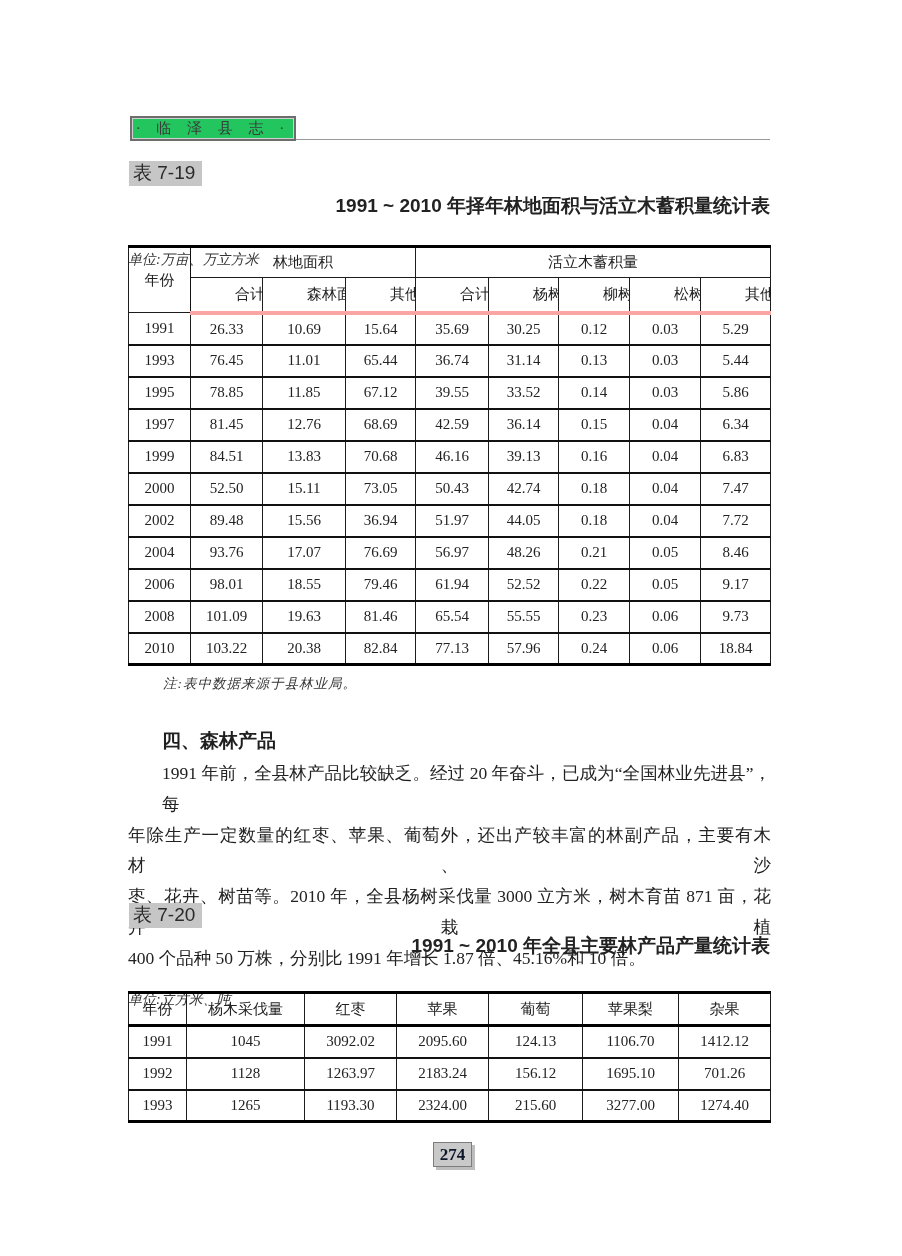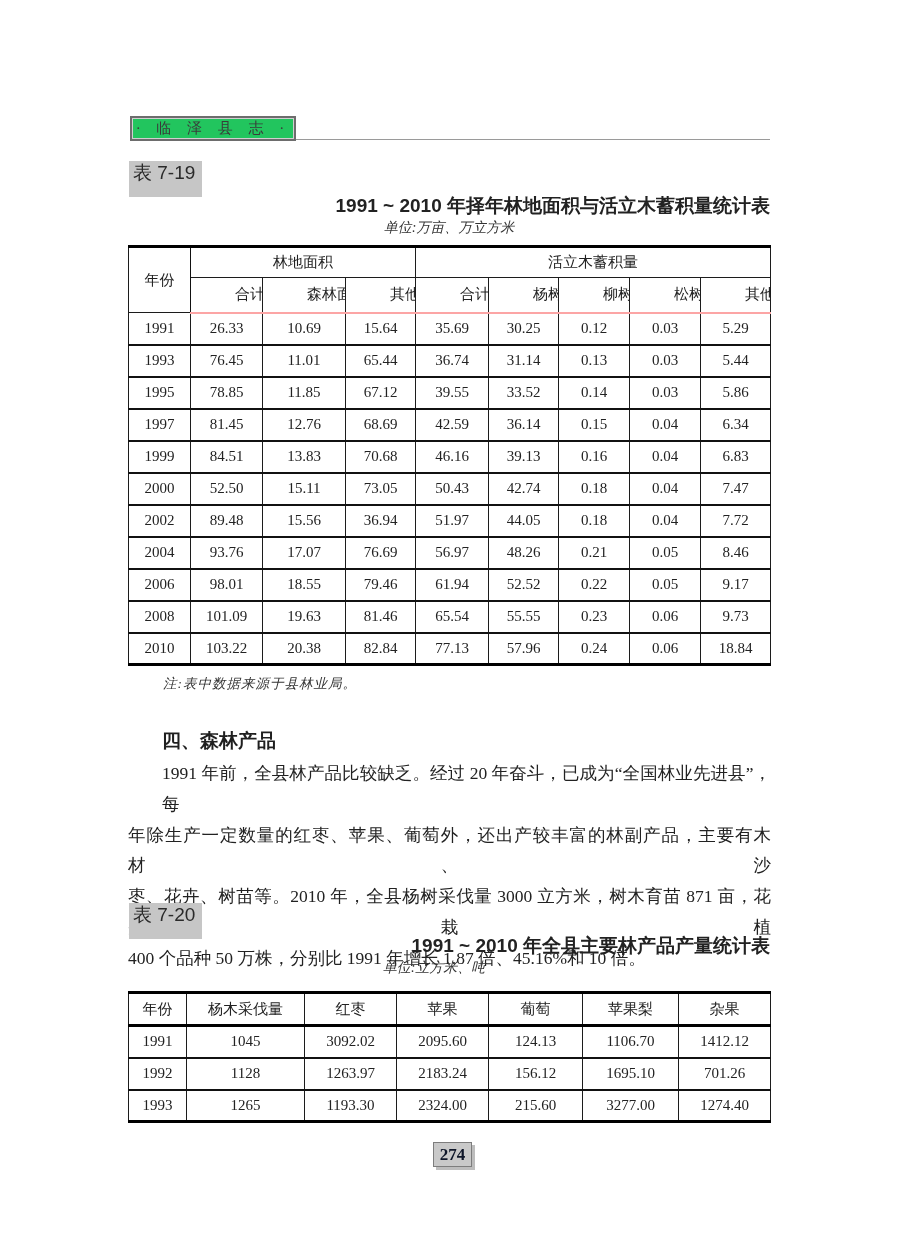--- a/index.html
+++ b/index.html
@@ -28,41 +28,42 @@
     font-size:15px;letter-spacing:6px;color:#3a3a3a;
     font-family:"Liberation Serif","DejaVu Serif",serif;
     white-space:nowrap;
   }
   
   .tbl-label{
     position:absolute;left:129px;
     background:#c6c6c6;color:#2a2a2a;
     font-family:"Liberation Sans","DejaVu Sans",sans-serif;
     font-size:19px;line-height:24px;
-    padding:0 7px 12px 4px;
+    padding:0 7px 1px 4px;
     white-space:nowrap;
   }
   #tbl1-label{top:161px;}
   #tbl2-label{top:903px;}
   
   .tbl-title{
     position:absolute;left:128px;width:642px;
     text-align:right;
     font-family:"Liberation Sans","DejaVu Sans",sans-serif;
     font-weight:700;font-size:19px;color:#222;
     white-space:nowrap;
   }
   #tbl1-title{top:193px;}
   #tbl2-title{top:933px;}
   .unit-note{
     position:absolute;left:128px;width:642px;
-    text-align:center;
+    text-align:left;
     font-style:italic;font-size:14px;color:#333;
     font-family:"Liberation Serif","DejaVu Serif",serif;
     white-space:nowrap;
+    margin-top:32px;
   }
   #tbl1-unit{top:219px;}
   #tbl2-unit{top:959px;width:612px;}
   
   table.scan{
     position:absolute;left:128px;
     border-collapse:collapse;table-layout:fixed;
     width:642px;
     font-size:15px;color:#222;
     font-family:"Liberation Serif","DejaVu Serif",serif;
@@ -77,21 +78,21 @@
   table.scan th{
     font-weight:400;font-size:15px;
     font-family:Liberation Serif, serif;
   }
   table.scan{border-top:3px solid #000;border-bottom:3px solid #000;
     border-left:1.5px solid #222;border-right:1.5px solid #222;}
   #table1 tr.grp-row{height:31px;}
   #table1 tr.sub-row{height:35px;}
   #table1 tbody tr{height:32px;}
   #table1 tr.grp-row th{border-bottom:1px solid #1c1c1c;}
-  #table1 tr.sub-row th{border-bottom:2px solid #fca5a5;padding-left:44px;}
+  #table1 tr.sub-row th{border-bottom:4px solid #fca5a5;padding-left:44px;}
   #table1 th.year-head{border-bottom:3px solid #000;border-right:1.5px solid #111;}
   #table1 th.grp-split{border-left:1.5px solid #111;}
   table.scan tbody td{border-bottom:2px solid #111;}
   #table2 thead tr{height:33px;}
   #table2 thead th{border-bottom:3px solid #000;}
   #table2 tbody tr{height:32px;}
   
   .tbl-note{
     position:absolute;left:163px;top:675px;
     font-style:italic;font-size:13.5px;color:#333;

